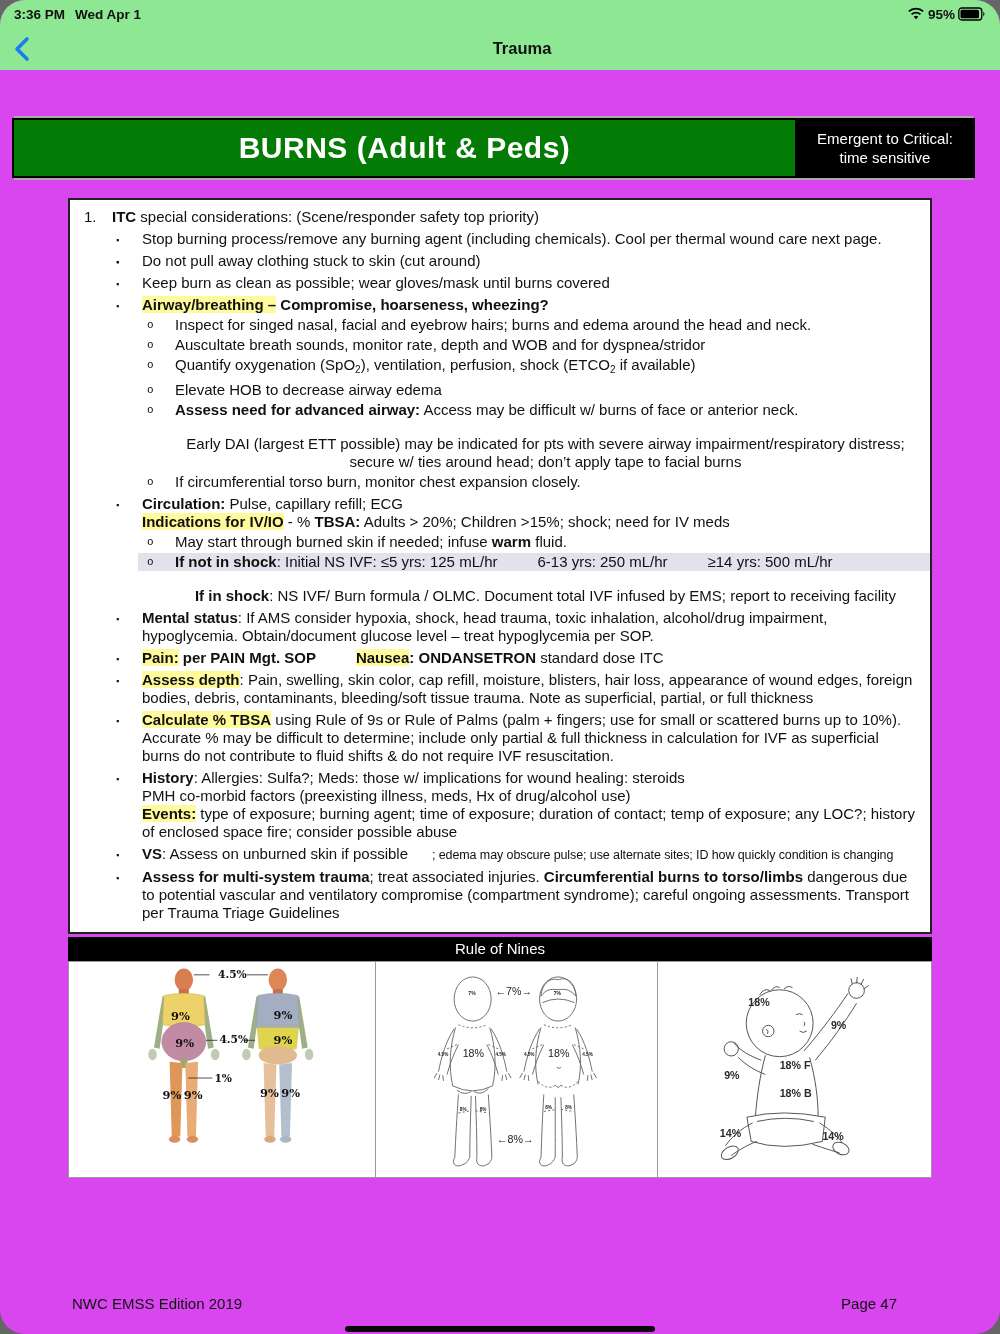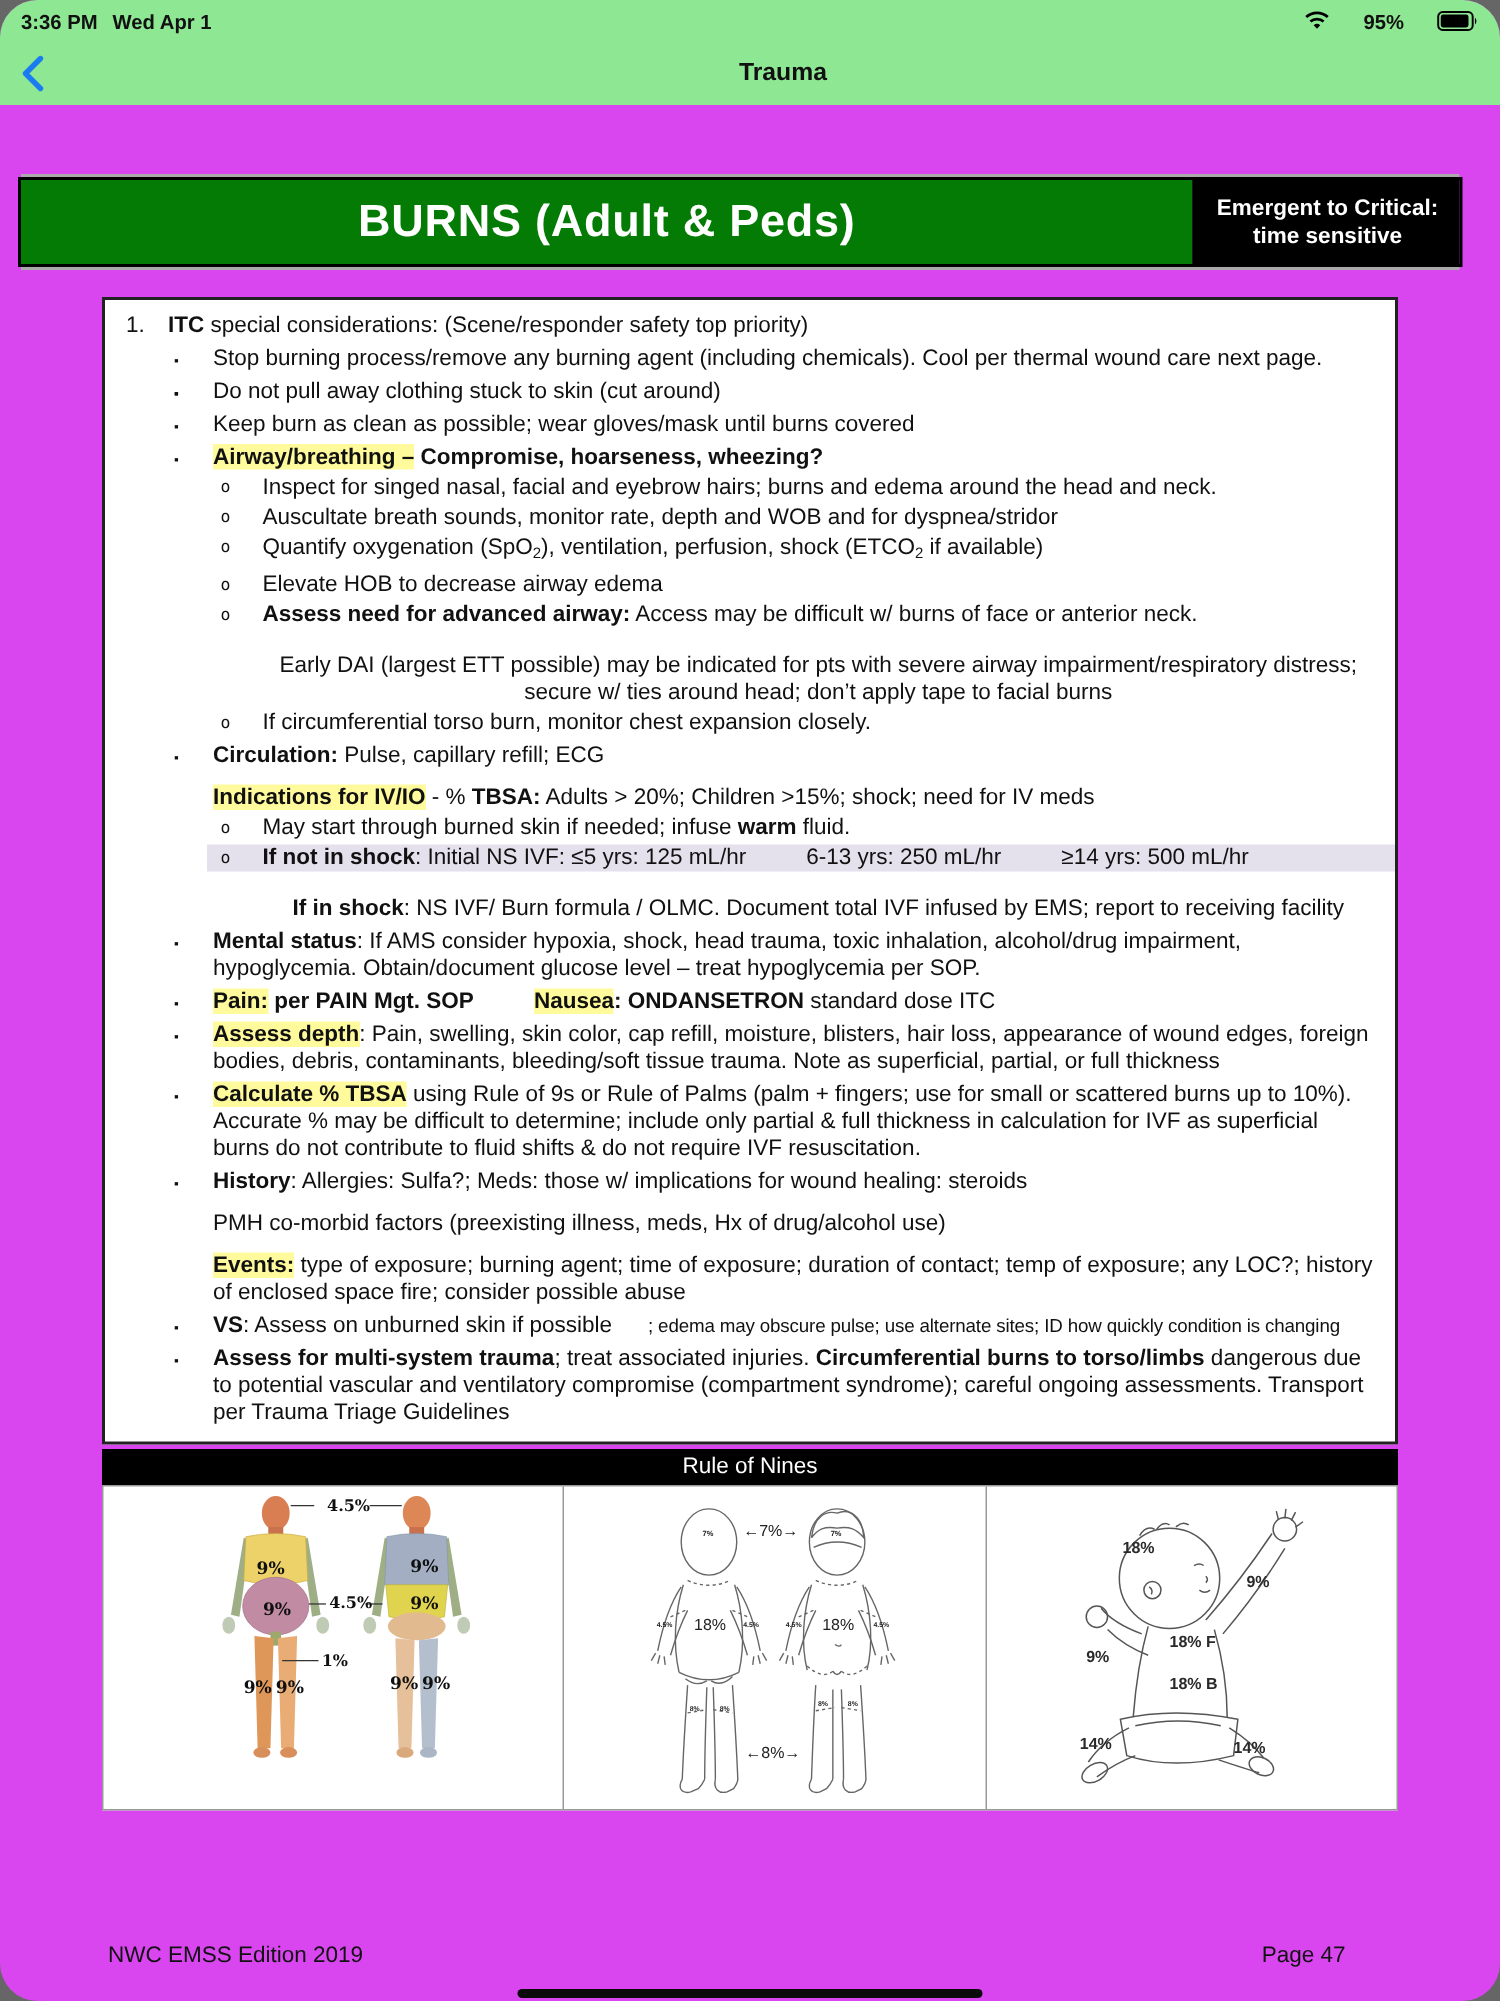--- a/index.html
+++ b/index.html
@@ -11,39 +11,39 @@
   }
   *{margin:0;padding:0;box-sizing:border-box;}
   html,body{background:#666;}
   .page{position:relative;width:1000px;height:1334px;background:#d946ef;
     font-family:"Liberation Sans",sans-serif;color:#111;overflow:hidden;margin:0 auto;border-radius:25px;}
 
   
   .statusbar{height:28px;background:var(--green-light);display:flex;align-items:center;
     justify-content:space-between;padding:0 14px;font-size:13.5px;font-weight:700;}
   .sb-left span{margin-right:10px;}
-  .sb-right{display:flex;align-items:center;gap:22px;font-weight:700;}
+  .sb-right{display:flex;align-items:center;gap:3px;font-weight:700;}
   .navbar{height:42px;background:var(--green-light);position:relative;padding-left:44px;}
   .nav-title{text-align:center;line-height:40px;font-weight:700;font-size:16.5px;}
   .backbtn{position:absolute;left:10px;top:7px;width:26px;height:28px;cursor:pointer;}
 
   
   .docheader{display:flex;margin:48px 25px 0 12px;height:60px;border:2px solid #000;
     box-shadow:0 4px 0 -2px #aaa,0 -4px 0 -2px #aaa;}
   .doctitle{flex:1;background:var(--green-dark);color:#fff;font-weight:700;font-size:30px;
     display:flex;align-items:center;justify-content:center;letter-spacing:.5px;}
-  .badge{width:178px;background:#000;color:#fff;font-weight:700;font-size:15px;line-height:19px;
+  .badge{width:178px;background:#000;color:#fff;font-weight:400;font-size:15px;line-height:19px;
     display:flex;flex-direction:column;align-items:center;justify-content:center;border-left:2px solid #000;}
 
   
   .contentbox{margin:20px 68px 0;border:2px solid #222;padding:8px 0 10px;background:#fff;}
   .pline{position:relative;padding:0 14px 0 72px;font-size:15px;line-height:18px;margin-top:4px;}
   .pline.num{padding-left:42px;margin-top:0;}
   .pline.o{padding-left:105px;margin-top:2px;}
-  .pline.cont{margin-top:10px;}
+  .pline.cont{margin-top:0;}
   .pline.cont2{padding-left:105px;margin-top:16px;text-align:center;}
   .mk{position:absolute;top:0;}
   .mk.nm{left:14px;}
   .mk.sqm{left:46px;font-size:9px;top:1px;}
   .mk.om{left:77px;font-size:11px;font-family:"DejaVu Sans Mono",monospace;}
   .pline span.b{font-weight:700;}
   .pline span.hl{background:var(--hl);}
   .pline span.sub{font-size:10px;vertical-align:-3px;}
   .pline span.sm{font-size:12.5px;letter-spacing:-.1px;margin-left:24px;}
   .pline span.gap{margin-left:40px;}

